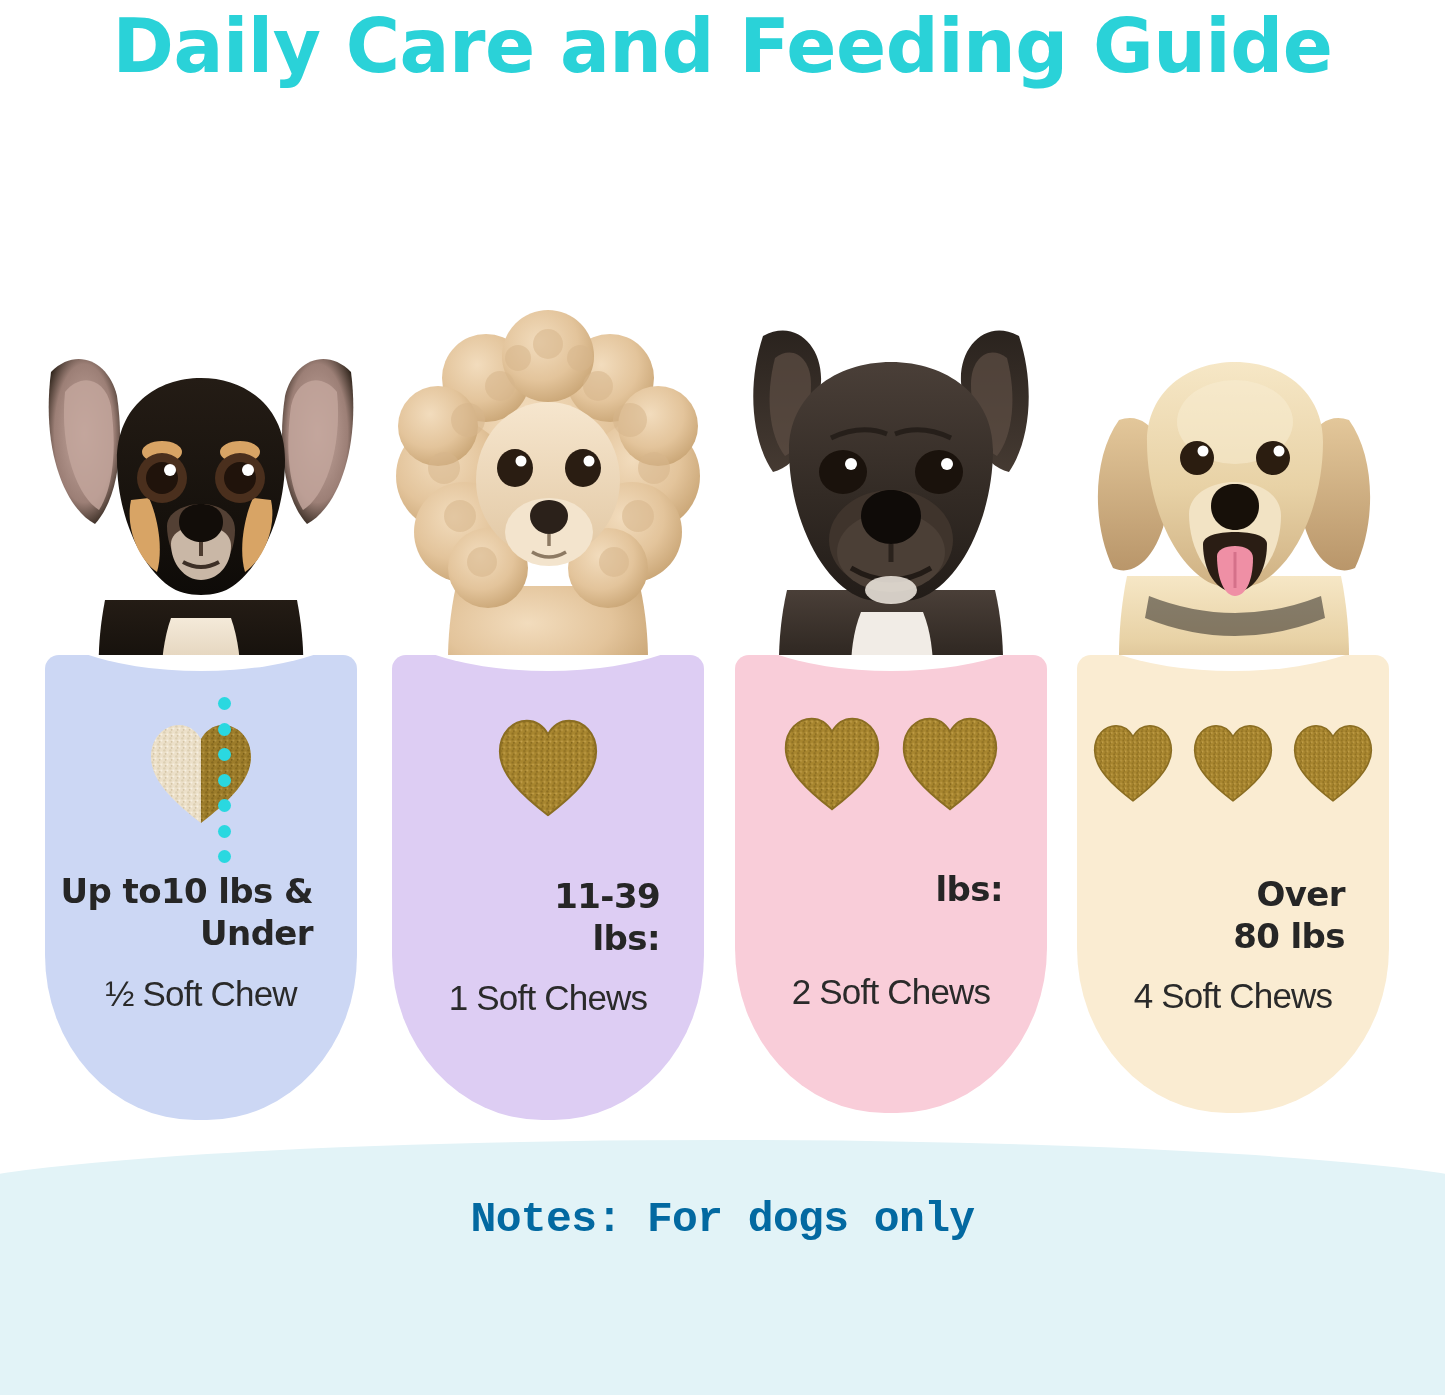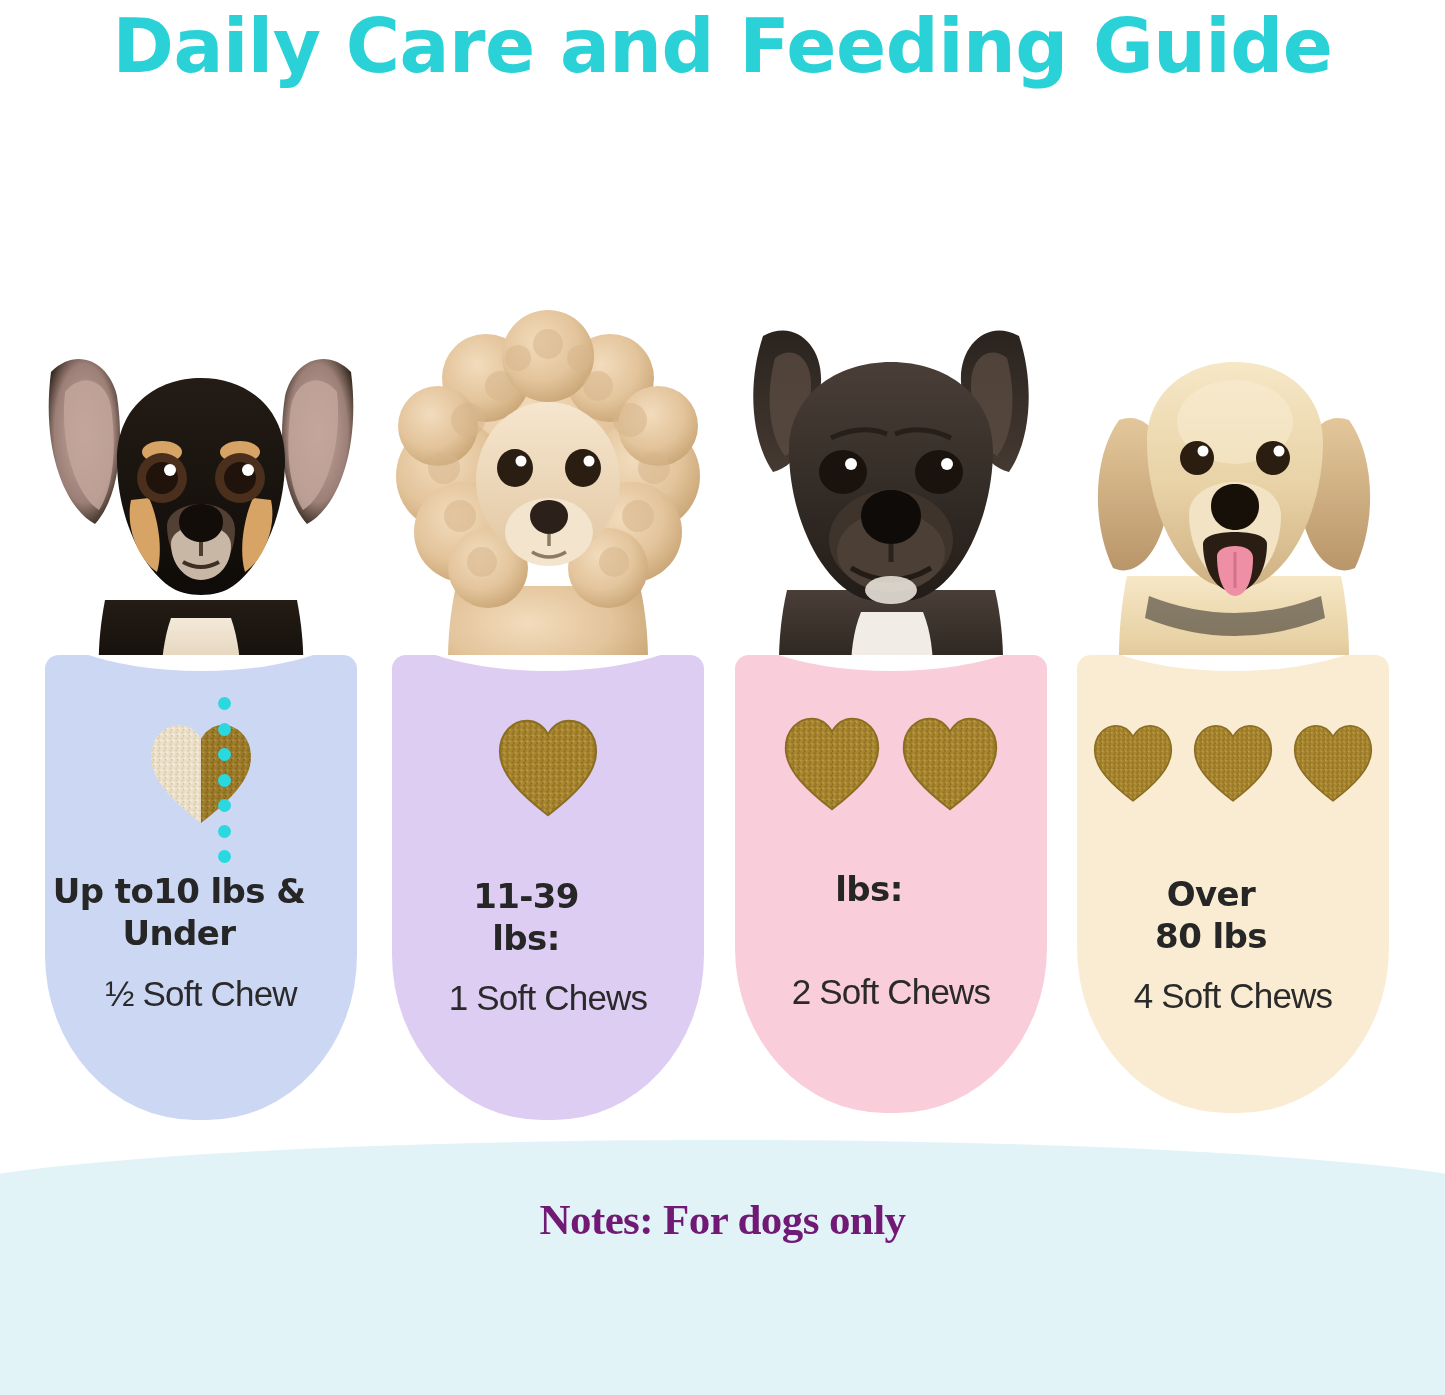--- a/index.html
+++ b/index.html
@@ -72,21 +72,21 @@
 
   
   .dots{
     position:absolute;top:42px;left:172px;width:14px;height:166px;
     display:flex;flex-direction:column;justify-content:space-between;align-items:center;
   }
   .dots span{width:13px;height:13px;border-radius:50%;background:#2ad8e0;display:block;}
 
   
   .weight{
-    position:absolute;left:0;width:268px;text-align:center;
+    position:absolute;left:0;width:268px;text-align:right;
     font-size:34px;line-height:42px;font-weight:bold;color:#262626;
     font-family:"DejaVu Sans", sans-serif;
     letter-spacing:-0.6px;
   }
   .weight.w0{top:215px;}
   .weight.w1{top:220px;}
   .weight.w2{top:213px;}
   .weight.w3{top:218px;}
   .dose{
     position:absolute;left:0;width:312px;text-align:center;
@@ -101,22 +101,22 @@
 
   
   #footer{
     position:absolute;left:-90px;top:1140px;width:1625px;height:330px;
     background:#e2f3f7;
     border-radius:50% 50% 0 0 / 62px 62px 0 0;
   }
   #footer-inner{position:absolute;left:90px;top:0;width:1445px;height:330px;}
   #notes-title{
     position:absolute;left:0;top:55px;width:1445px;text-align:center;
-    font-size:43px;font-weight:bold;color:#701a75;
-    font-family:Liberation Serif, serif;letter-spacing:-0.6px;
+    font-size:43px;font-weight:bold;color:#0369a1;
+    font-family:Liberation Mono, monospace;letter-spacing:-0.6px;
   }
   #notes-body{
     position:absolute;left:0;top:112px;width:1445px;text-align:center;
     font-size:37px;line-height:52px;color:#262626;
     font-family:"Liberation Sans", sans-serif;letter-spacing:-0.7px;
   }
   #notes-body div{display:block;}
 </style>
 </head>
 <body>

